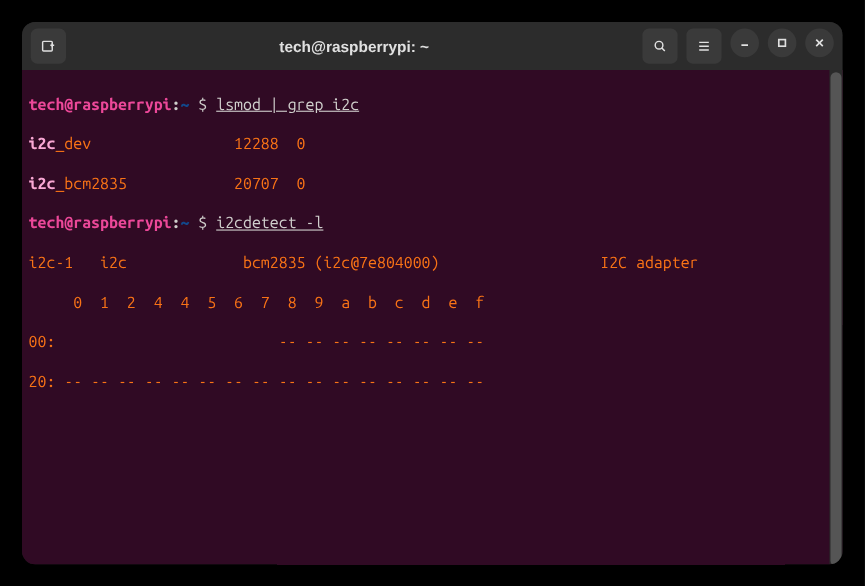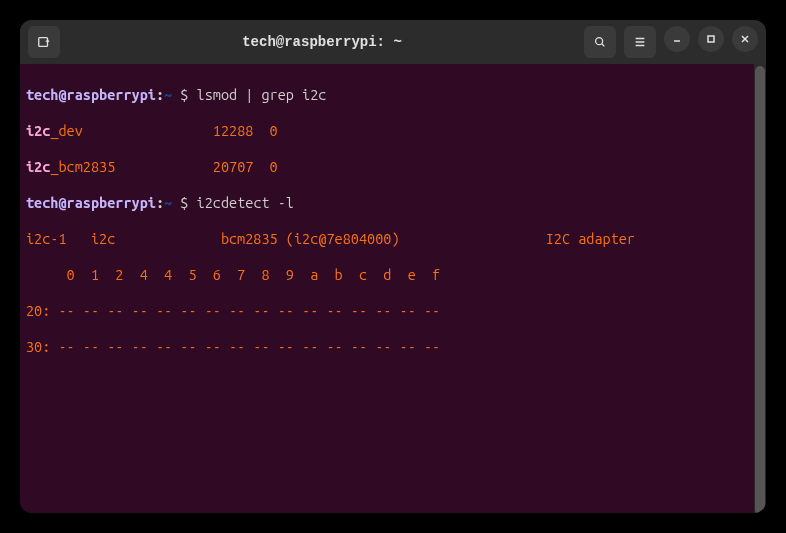--- a/index.html
+++ b/index.html
@@ -24,21 +24,21 @@
     }
     .titlebar {
       height: 44px;
       background: #2c2c2c;
       display: flex;
       align-items: center;
       padding: 0 8px;
       gap: 8px;
     }
     .tb-left { display: flex; gap: 8px; }
-    .tb-center { flex: 1; text-align: center; color: #e0e0e0; font-family: Liberation Mono, monospace; font-size: 14px; font-weight: 600; }
+    .tb-center { flex: 1; text-align: center; color: #e0e0e0; font-family: Liberation Sans, sans-serif; font-size: 14px; font-weight: 600; }
     .tb-right { display: flex; gap: 8px; }
     .tb-btn {
       width: 32px;
       height: 32px;
       border-radius: 6px;
       background: #3a3a3a;
       display: flex;
       align-items: center;
       justify-content: center;
       cursor: pointer;
@@ -69,25 +69,25 @@
     }
     .scrollbar-thumb {
       position: absolute;
       right: 1px;
       top: 2px;
       width: 10px;
       height: 100%;
       background: #555;
       border-radius: 5px;
     }
-    .prompt-user { color: #c4b5fd; font-weight: bold; }
+    .prompt-user { color: #ec4899; font-weight: bold; }
     .prompt-colon { color: #d0cfcc; font-weight: bold; }
     .prompt-path { color: #12488b; font-weight: bold; }
     .prompt-dollar { color: #d0cfcc; }
-    .cmd { color: #d0cfcc; }
+    .cmd { color: #d0cfcc; text-decoration: underline; }
     .hl { color: #f9a8d4; font-weight: bold; }
     .out { color: #f97316; }
     .line { display: block; }
   </style>
 </head>
 <body>
 
 <div class="window">
   <div class="titlebar">
     <div class="tb-left">
@@ -133,22 +133,22 @@
     </div>
   </div>
 
   <div class="terminal">
 <span class="line"><span class="prompt-user">tech@raspberrypi</span><span class="prompt-colon">:</span><span class="prompt-path">~</span> <span class="prompt-dollar">$</span> <span class="cmd">lsmod | grep i2c</span></span>
 <span class="line"><span class="hl">i2c</span><span class="out">_dev                12288  0</span></span>
 <span class="line"><span class="hl">i2c</span><span class="out">_bcm2835            20707  0</span></span>
 <span class="line"><span class="prompt-user">tech@raspberrypi</span><span class="prompt-colon">:</span><span class="prompt-path">~</span> <span class="prompt-dollar">$</span> <span class="cmd">i2cdetect -l</span></span>
 <span class="line out">i2c-1   i2c             bcm2835 (i2c@7e804000)                  I2C adapter</span>
 <span class="line out">     0  1  2  4  4  5  6  7  8  9  a  b  c  d  e  f</span>
+<span class="line out">00:                         -- -- -- -- -- -- -- --</span>
 <span class="line out">20: -- -- -- -- -- -- -- -- -- -- -- -- -- -- -- --</span>
-<span class="line out">30: -- -- -- -- -- -- -- -- -- -- -- -- -- -- -- --</span>
 
 
 
 
 
     <div class="scrollbar-track">
       <div class="scrollbar-thumb"></div>
     </div>
   </div>
 </div>

